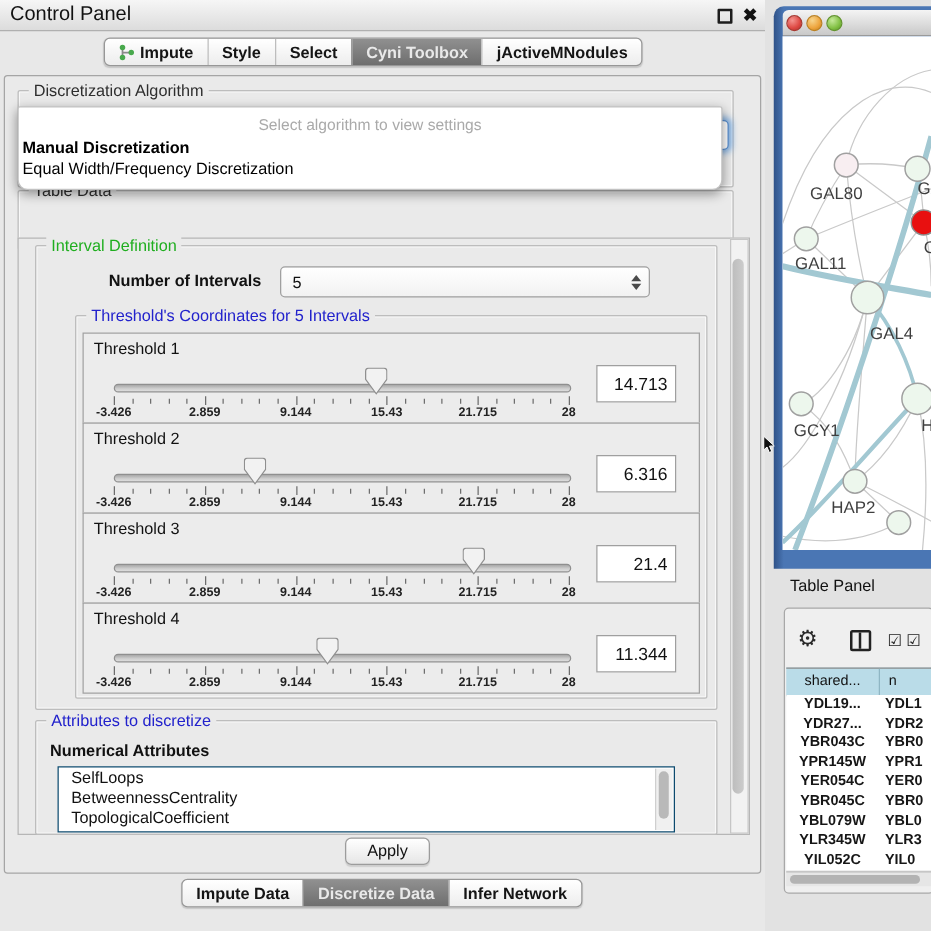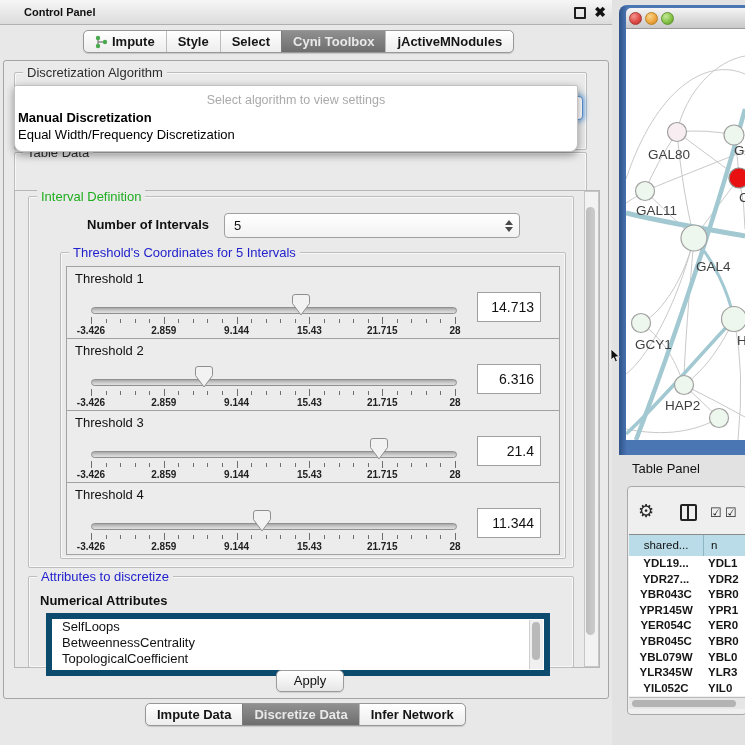--- a/index.html
+++ b/index.html
@@ -4,21 +4,21 @@
 <style>
   html,body{margin:0;padding:0;}
   #screen{position:relative;width:745px;height:745px;overflow:hidden;background:#e2e2e2;
     font-family:"Liberation Sans",sans-serif;color:#1a1a1a;}
   .abs{position:absolute;}
 
   
   #panel-bg{left:0;top:0;width:612px;height:745px;background:#e8e8e8;border-right:1px solid #c9c9c9;}
   #titlebar{left:0;top:0;width:612px;height:24px;background:linear-gradient(#f6f6f6,#dcdcdc);
     border-bottom:1px solid #b0b0b0;}
-  #titlebar .title{position:absolute;left:24px;top:0;line-height:24px;font-size:11px;color:#111;font-weight:bold;}
+  #titlebar .title{position:absolute;left:8px;top:0;line-height:24px;font-size:16px;color:#111;}
   #float-btn{position:absolute;right:26px;top:7px;width:8px;height:8px;border:2px solid #1c1c1c;border-radius:1px;}
   #close-btn{position:absolute;right:6px;top:2px;font-size:14px;font-weight:bold;color:#111;line-height:20px;}
 
   .tabgroup{display:inline-flex;border:1px solid #979797;border-radius:5px;overflow:hidden;
     background:linear-gradient(#ffffff,#ededed);box-shadow:0 1px 1px rgba(0,0,0,.15);}
   .tab{padding:3px 11px;font-size:13px;font-weight:bold;color:#151515;white-space:nowrap;
     border-left:1px solid #bdbdbd;display:flex;align-items:center;gap:4px;}
   .tab:first-child{border-left:none;}
   .tab.sel{background:linear-gradient(#909090,#6e6e6e);color:#e9e9e9;border-left:1px solid #7c7c7c;}
 
@@ -58,21 +58,21 @@
     background:linear-gradient(#a8a8a8,#cfcfcf 60%,#dedede);}
   .thr-thumb{position:absolute;top:27px;}
   .tick{position:absolute;width:1px;background:#6e6e6e;}
   .tick.minor{top:52px;height:4px;}
   .tick.major{top:50px;height:7px;}
   .ticklab{position:absolute;top:58px;transform:translateX(-50%);font-size:10px;font-weight:bold;color:#222;}
   .thr-value{position:absolute;left:410px;top:25px;width:56px;height:28px;background:#fff;border:1px solid #9f9f9f;
     font-size:14px;color:#111;text-align:right;line-height:28px;padding-right:6px;}
 
   
-  #attr-list{left:46px;top:613px;width:492px;height:51px;background:#fff;border:6px solid #0c4a6e;overflow:hidden;}
+  #attr-list{left:46px;top:613px;width:492px;height:51px;background:#fff;border:1px solid #0c4a6e;overflow:hidden;}
   .attr-item{padding-left:10px;font-size:13px;line-height:16px;color:#111;white-space:nowrap;}
   #attr-sb{position:absolute;right:1px;top:1px;width:13px;height:49px;background:#f0f0f0;border-left:1px solid #cfcfcf;}
   #attr-sb .thumb{position:absolute;left:2px;top:2px;width:8px;height:38px;border-radius:4px;background:#b9b9b9;}
 
   #apply-btn{left:276px;top:670px;width:66px;height:20px;border:1px solid #9c9c9c;border-radius:5px;
     background:linear-gradient(#ffffff,#e6e6e6);font-size:13px;text-align:center;line-height:20px;color:#111;
     box-shadow:0 1px 1px rgba(0,0,0,.12);}
 
   #main-sb{left:584px;top:191px;width:13px;height:474px;background:#f2f2f2;border:1px solid #c6c6c6;}
   #main-sb .thumb{position:absolute;left:1px;top:15px;width:9px;height:428px;border-radius:5px;

